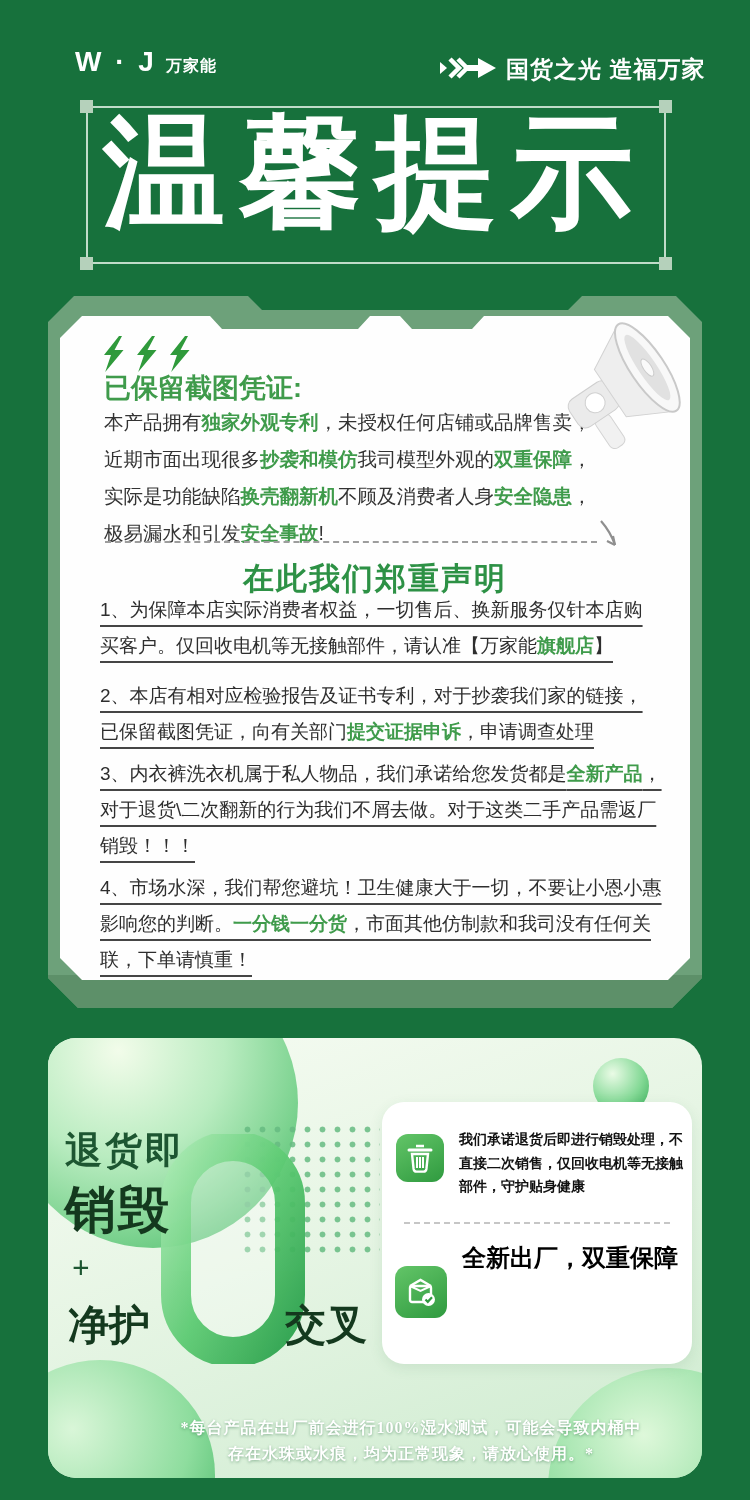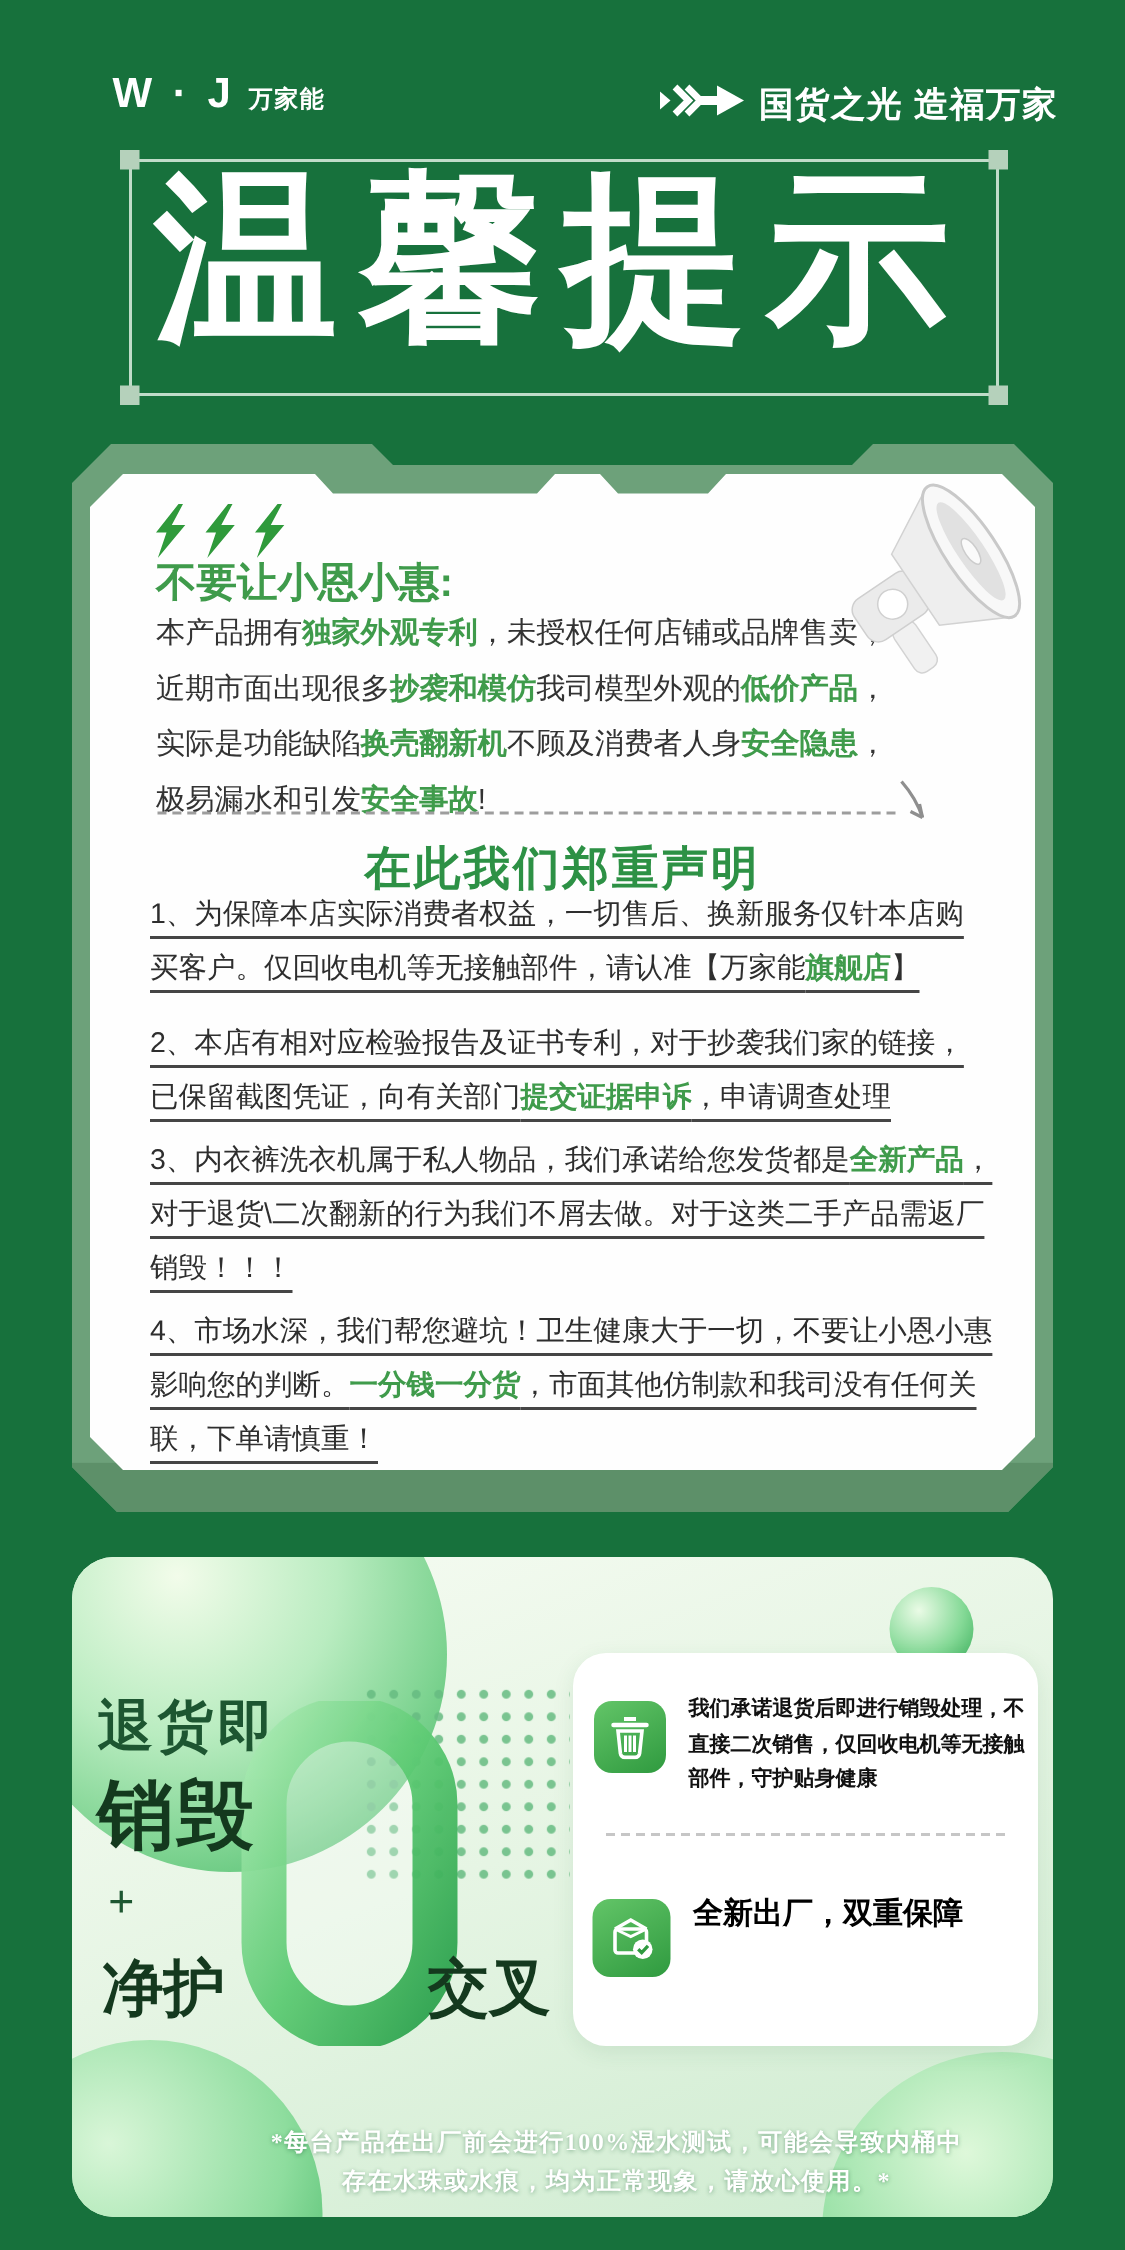--- a/index.html
+++ b/index.html
@@ -78,21 +78,21 @@
     background:#fff;border-radius:22px;box-shadow:0 4px 14px rgba(40,110,60,.10);}
   .icon-tile{position:absolute;width:48px;height:48px;border-radius:12px;
     background:linear-gradient(150deg,#63c568,#2f9a3f);display:flex;
     align-items:center;justify-content:center;}
   .it1{left:14px;top:32px;}
   .it2{left:13px;top:164px;width:52px;height:52px;}
   .info-text{position:absolute;font-size:14px;line-height:23.5px;font-weight:700;color:#111;}
   .itx1{left:77px;top:26px;width:228px;}
   .itx2{left:77px;top:180px;width:230px;}
   .info-div{position:absolute;left:22px;top:120px;width:266px;border-top:2px dashed #c6c6c6;}
-  .info-title{position:absolute;left:80px;top:140px;font-size:20px;font-weight:800;color:#000;margin-top:20px;}
+  .info-title{position:absolute;left:80px;top:140px;font-size:24px;font-weight:800;color:#000;}
   .fn{position:absolute;left:0;width:654px;text-align:center;color:#fff;
       font-size:16px;font-weight:700;letter-spacing:1px;
       text-shadow:0 1px 3px rgba(21,92,47,.45);padding-left:36px;}
   .fn1{top:380px}.fn2{top:406px}
 </style>
 </head>
 <body>
 
 <div class="page">
 
@@ -128,23 +128,23 @@
   <div class="abs bolt-row">
     <svg width="98" height="36" viewBox="0 0 98 36">
       <g fill="#2f9a3b" transform="skewX(-6)">
         <path d="M16 0 L3 19 H10 L6 36 L22 14 H13 L19 0 Z"></path>
         <path d="M49 0 L36 19 H43 L39 36 L55 14 H46 L52 0 Z"></path>
         <path d="M82 0 L69 19 H76 L72 36 L88 14 H79 L85 0 Z"></path>
       </g>
     </svg>
   </div>
 
-  <div class="abs greeting">不要让小恩小惠:</div>
-
-  <div class="abs intro"><span>本产品拥有</span><span class="g">独家外观专利</span><span>，未授权任何店铺或品牌售卖，</span><br><span>近期市面出现很多</span><span class="g">抄袭和模仿</span><span>我司模型外观的</span><span class="g">低价产品</span><span>，</span><br><span>实际是功能缺陷</span><span class="g">换壳翻新机</span><span>不顾及消费者人身</span><span class="g">安全隐患</span><span>，</span><br><span>极易漏水和引发</span><span class="g">安全事故</span><span>!</span></div>
+  <div class="abs greeting">已保留截图凭证:</div>
+
+  <div class="abs intro"><span>本产品拥有</span><span class="g">独家外观专利</span><span>，未授权任何店铺或品牌售卖，</span><br><span>近期市面出现很多</span><span class="g">抄袭和模仿</span><span>我司模型外观的</span><span class="g">双重保障</span><span>，</span><br><span>实际是功能缺陷</span><span class="g">换壳翻新机</span><span>不顾及消费者人身</span><span class="g">安全隐患</span><span>，</span><br><span>极易漏水和引发</span><span class="g">安全事故</span><span>!</span></div>
 
   <div class="abs megaphone">
     <svg width="145" height="138" viewBox="0 0 145 138">
       <g transform="rotate(-34 72 66)">
         <rect x="30" y="80" width="17" height="36" rx="6" fill="#f1f1f1" stroke="#d3d3d3"></rect>
         <rect x="16" y="50" width="48" height="33" rx="9" fill="#ebebeb" stroke="#cfcfcf"></rect>
         <path d="M60 38 L104 14 L104 118 L60 95 Z" fill="#eeeeee" stroke="#d2d2d2"></path>
         <ellipse cx="105" cy="66" rx="17" ry="52" fill="#f8f8f8" stroke="#c9c9c9" stroke-width="2"></ellipse>
         <ellipse cx="105" cy="66" rx="9" ry="39" fill="#e1e1e1"></ellipse>
         <ellipse cx="105" cy="66" rx="4" ry="10" fill="#fafafa" stroke="#cccccc"></ellipse>

